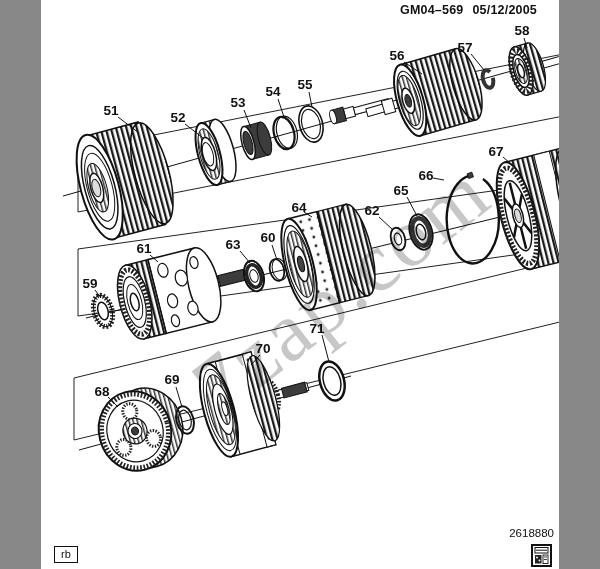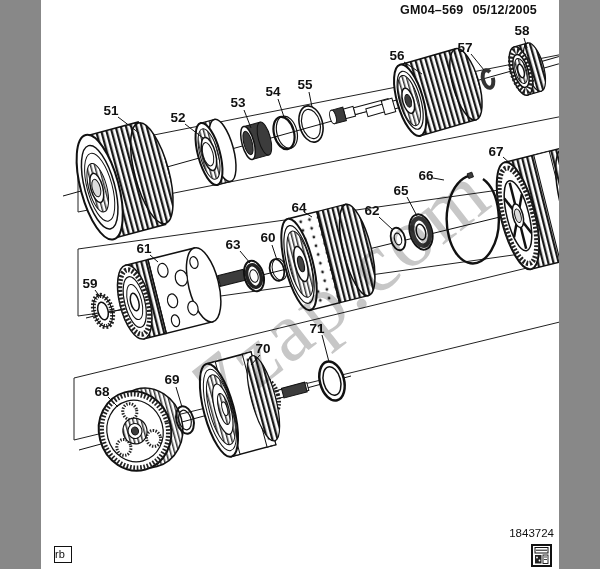--- a/index.html
+++ b/index.html
@@ -18,21 +18,21 @@
   }
   .leader-line{stroke:#111;stroke-width:1;}
   .watermark{
     position:absolute;left:35px;top:240px;width:530px;text-align:center;
     font-size:84px;font-weight:400;color:#c7c7c7;letter-spacing:3px;
     transform:rotate(-38deg);mix-blend-mode:multiply;white-space:nowrap;
     font-family:"Liberation Serif",serif;
   }
   .author-box{
     position:absolute;left:13px;bottom:6px;border:1.5px solid #111;
-    font-size:11px;font-weight:400;color:#111;padding:1px 6px 2px 0;background:#fff;
+    font-size:11px;font-weight:400;color:#111;padding:1px 6px 2px 6px;background:#fff;
   }
   .fig-number{
     position:absolute;right:5px;top:527px;font-size:11.5px;color:#111;font-weight:400;
   }
   .ref-icon{position:absolute;right:7px;bottom:2px;}
 </style>
 </head>
 <body>
 
 <div class="stage">
@@ -301,21 +301,21 @@
         <line x1="281" y1="335" x2="288" y2="362" class="leader-line"></line>
         <text x="276" y="328" dominant-baseline="central" class="callout-label">71</text>
       </g>
   </svg>
 
   <div class="watermark">7zap.com</div>
 
   <div class="author-box">
     <span>rb</span>
   </div>
-  <div class="fig-number">1843724</div>
+  <div class="fig-number">2618880</div>
   <svg class="ref-icon" width="21" height="23" viewBox="0 0 21 23">
     <rect x="1" y="1" width="19" height="21" fill="#fff" stroke="#111" stroke-width="2"></rect>
     <rect x="4" y="3.5" width="13" height="5.5" fill="#fff" stroke="#111" stroke-width="1"></rect>
     <line x1="5" y1="6.2" x2="16" y2="6.2" stroke="#111" stroke-width="1"></line>
     <rect x="4" y="11" width="6.5" height="8.5" fill="#222"></rect>
     <circle cx="6" cy="13.5" r="0.9" fill="#fff"></circle>
     <circle cx="8.5" cy="16.5" r="0.9" fill="#fff"></circle>
     <rect x="12" y="11" width="5" height="8.5" fill="#fff" stroke="#111" stroke-width="0.9"></rect>
     <line x1="13" y1="13" x2="16" y2="13" stroke="#111" stroke-width="0.8"></line>
     <line x1="13" y1="15.5" x2="16" y2="15.5" stroke="#111" stroke-width="0.8"></line>

